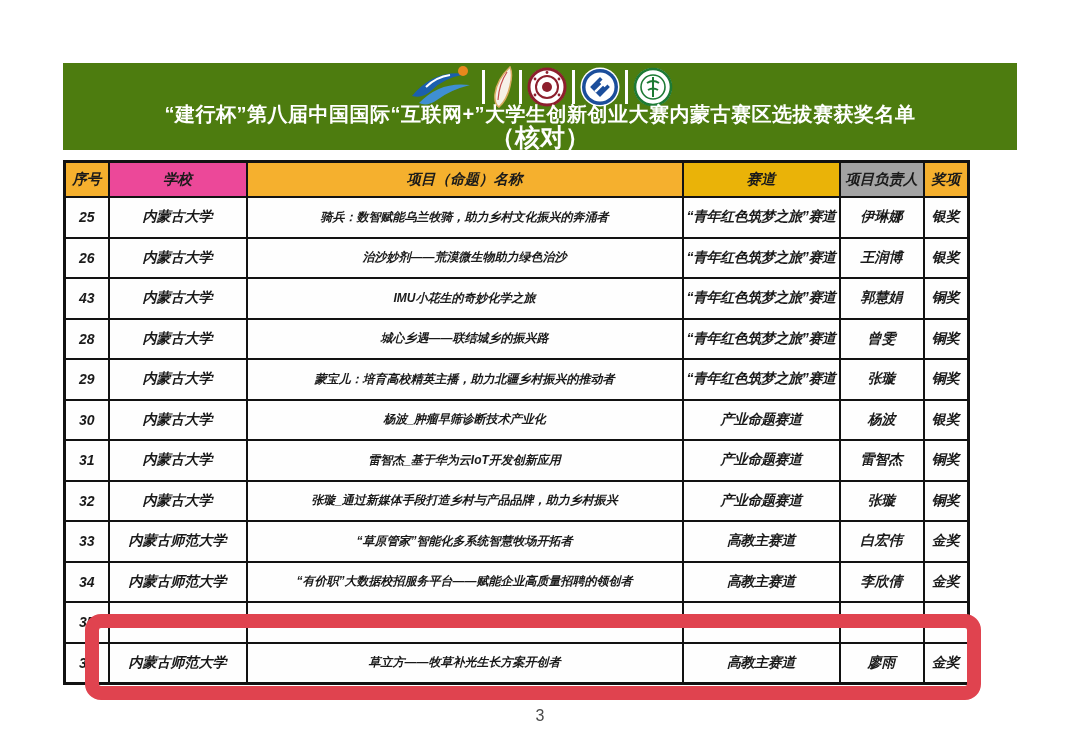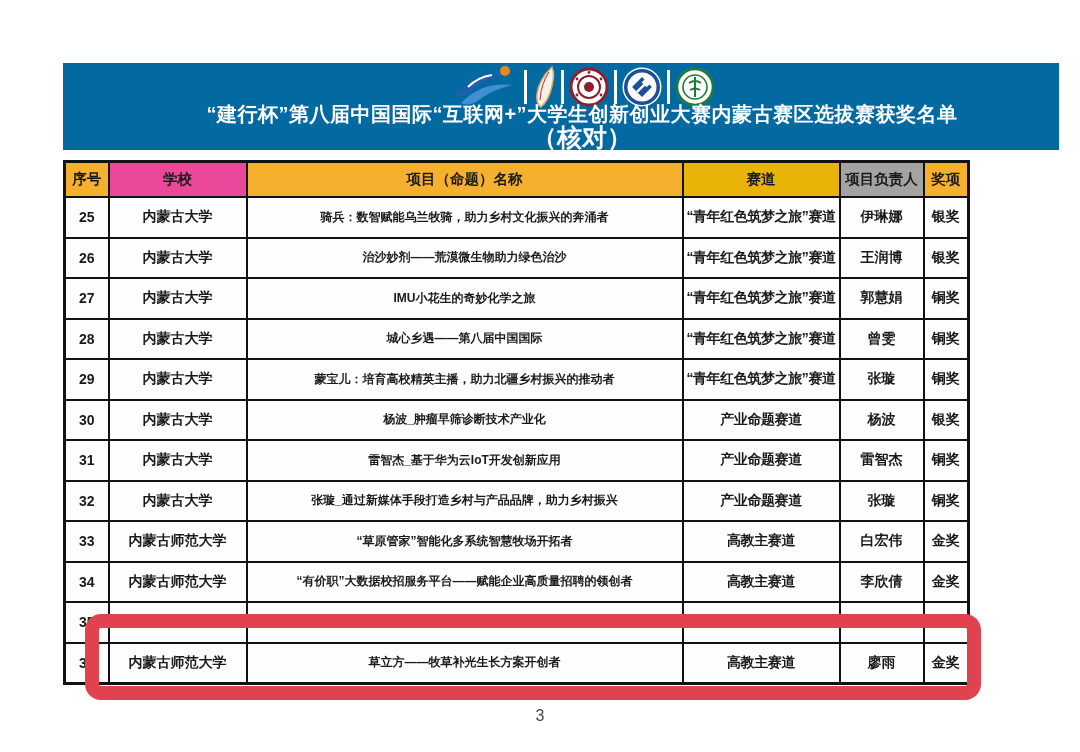--- a/index.html
+++ b/index.html
@@ -51,20 +51,21 @@
   }
 
   
   .award-table {
     position: absolute;
     left: 63px; top: 160px;
     width: 904px;
     border-collapse: collapse;
     table-layout: fixed;
     border: 3px solid #121212;
+    font-style: italic;
   }
   .award-table th, .award-table td {
     border: 2px solid #121212;
     padding: 0;
     text-align: center;
     vertical-align: middle;
     color: #1a1a1a;
     overflow: hidden;
   }
   .award-table th {
@@ -103,21 +104,21 @@
     text-align: center;
     font-size: 16px;
     color: #4a4a4a;
   }
 </style>
 </head>
 <body>
 
 <div class="page">
 
-  <div class="banner" style="background: #0369a1; padding-left: 42px;">
+  <div class="banner" style="background: #4d7c0f;">
     <div class="logos">
       <span class="logo">
         <svg width="72" height="44" viewBox="0 0 72 44">
           <path d="M6 31 Q28 4 60 9 Q38 13 26 25 Q17 34 6 31 Z" fill="#1b5fae"></path>
           <path d="M13 38 Q34 16 64 20 Q44 25 31 35 Q21 42 13 38 Z" fill="#3f8fd2"></path>
           <circle cx="57" cy="6" r="5" fill="#e8881c"></circle>
           <path d="M20 22 Q30 12 44 10" stroke="#ffffff" stroke-width="2" fill="none"></path>
         </svg>
       </span>
       <span class="logo-sep"></span>
@@ -198,31 +199,31 @@
     </tr>
         <tr>
       <td class="c-no">26</td>
       <td class="c-school">内蒙古大学</td>
       <td class="c-project">治沙妙剂——荒漠微生物助力绿色治沙</td>
       <td class="c-track">“青年红色筑梦之旅”赛道</td>
       <td class="c-leader">王润博</td>
       <td class="c-award">银奖</td>
     </tr>
         <tr>
-      <td class="c-no">27</td>
+      <td class="c-no">43</td>
       <td class="c-school">内蒙古大学</td>
       <td class="c-project">IMU小花生的奇妙化学之旅</td>
       <td class="c-track">“青年红色筑梦之旅”赛道</td>
       <td class="c-leader">郭慧娟</td>
       <td class="c-award">铜奖</td>
     </tr>
         <tr>
       <td class="c-no">28</td>
       <td class="c-school">内蒙古大学</td>
-      <td class="c-project">城心乡遇——第八届中国国际</td>
+      <td class="c-project">城心乡遇——联结城乡的振兴路</td>
       <td class="c-track">“青年红色筑梦之旅”赛道</td>
       <td class="c-leader">曾雯</td>
       <td class="c-award">铜奖</td>
     </tr>
         <tr>
       <td class="c-no">29</td>
       <td class="c-school">内蒙古大学</td>
       <td class="c-project">蒙宝儿：培育高校精英主播，助力北疆乡村振兴的推动者</td>
       <td class="c-track">“青年红色筑梦之旅”赛道</td>
       <td class="c-leader">张璇</td>

